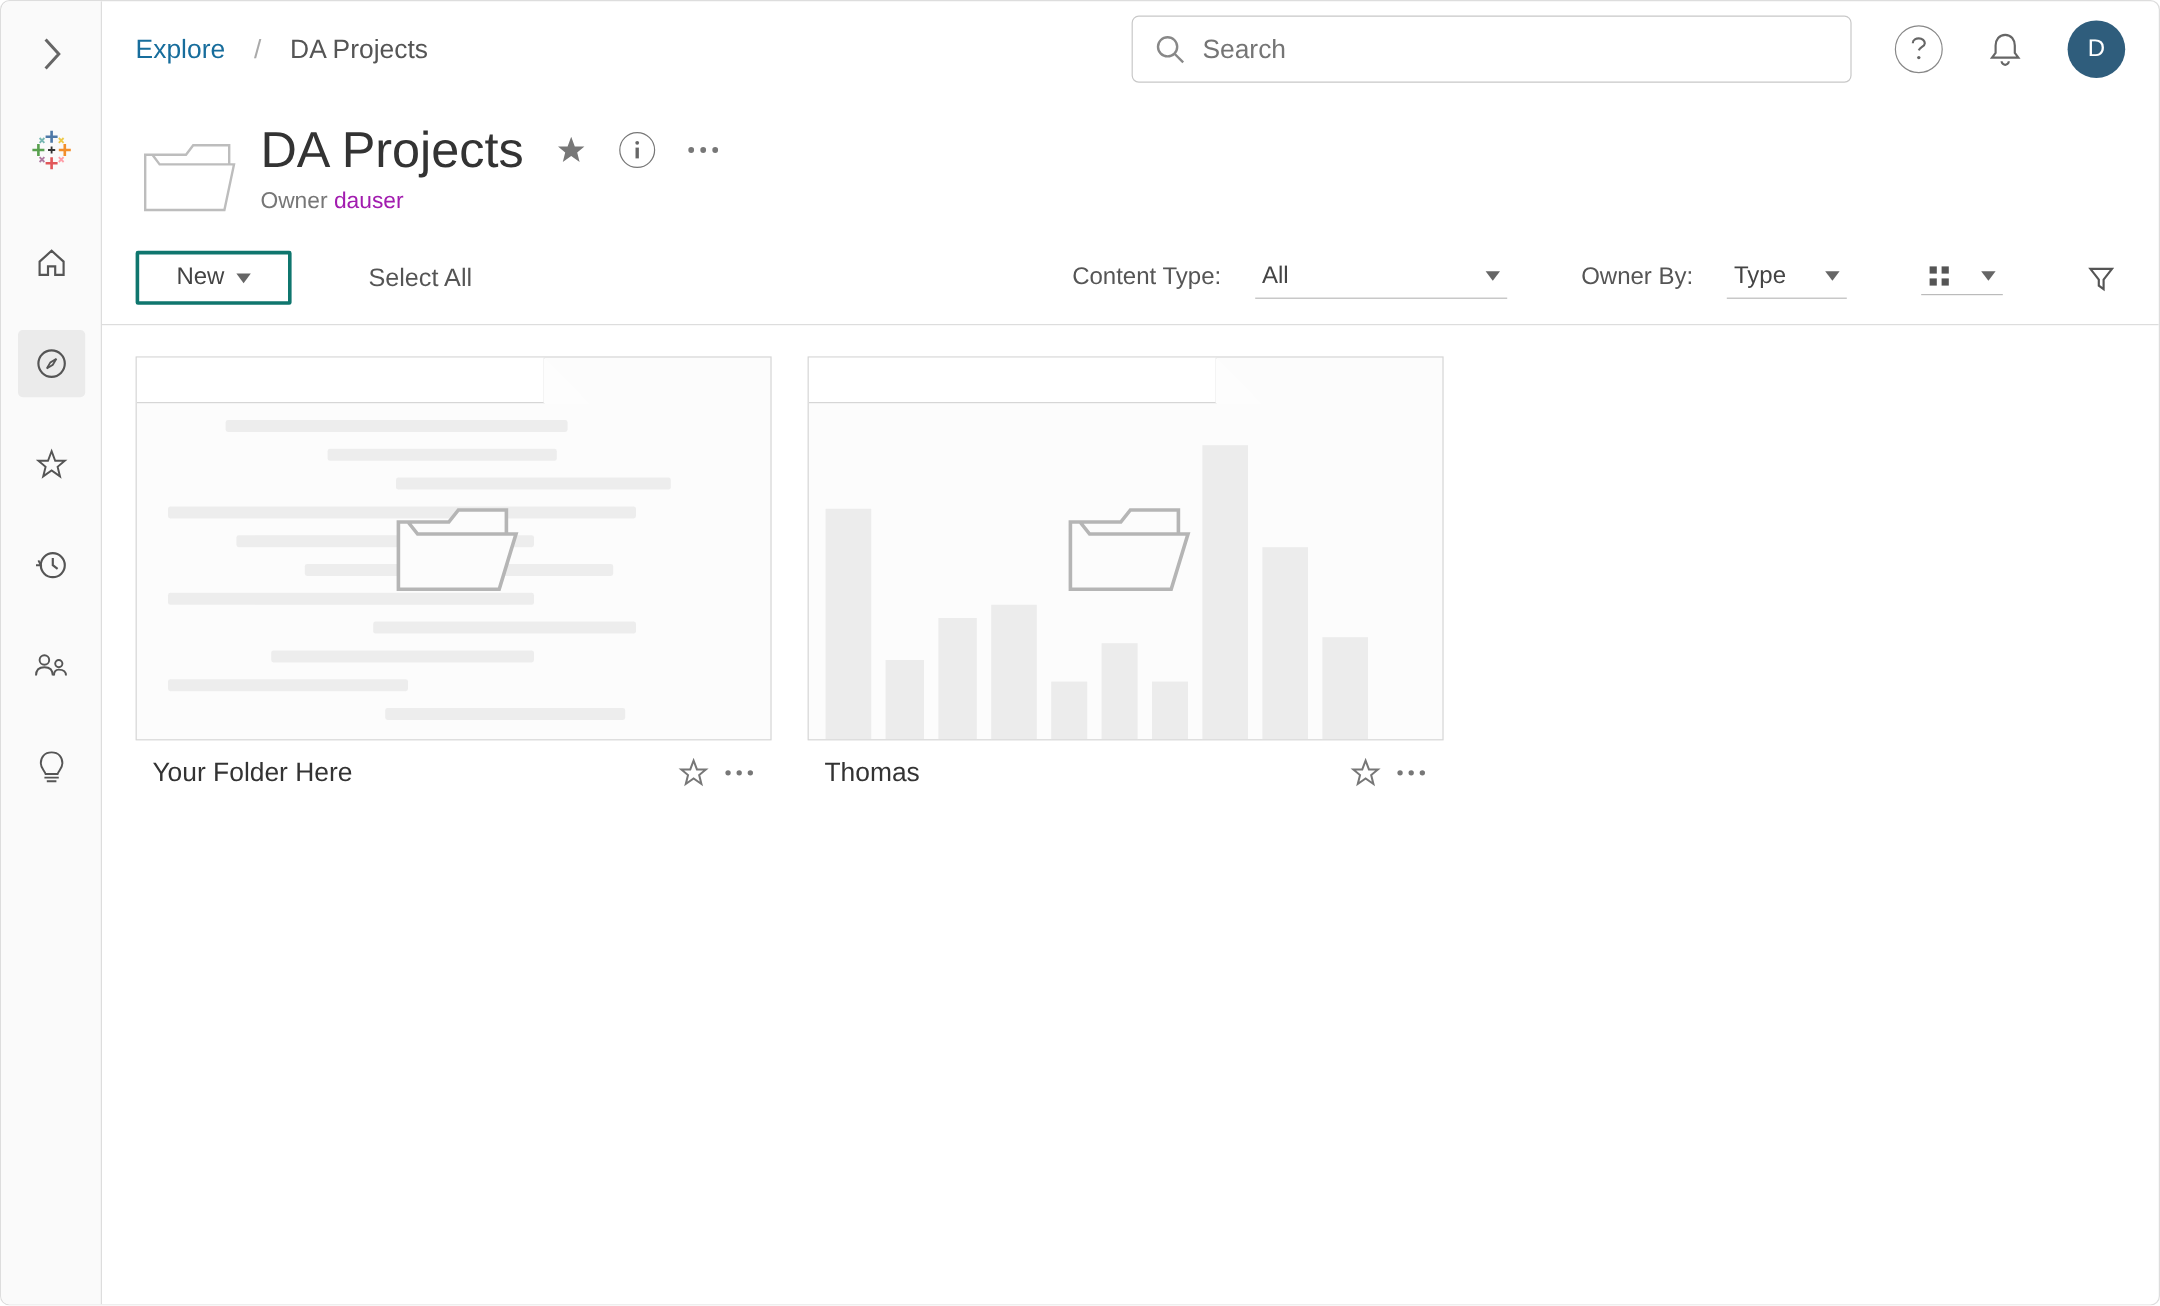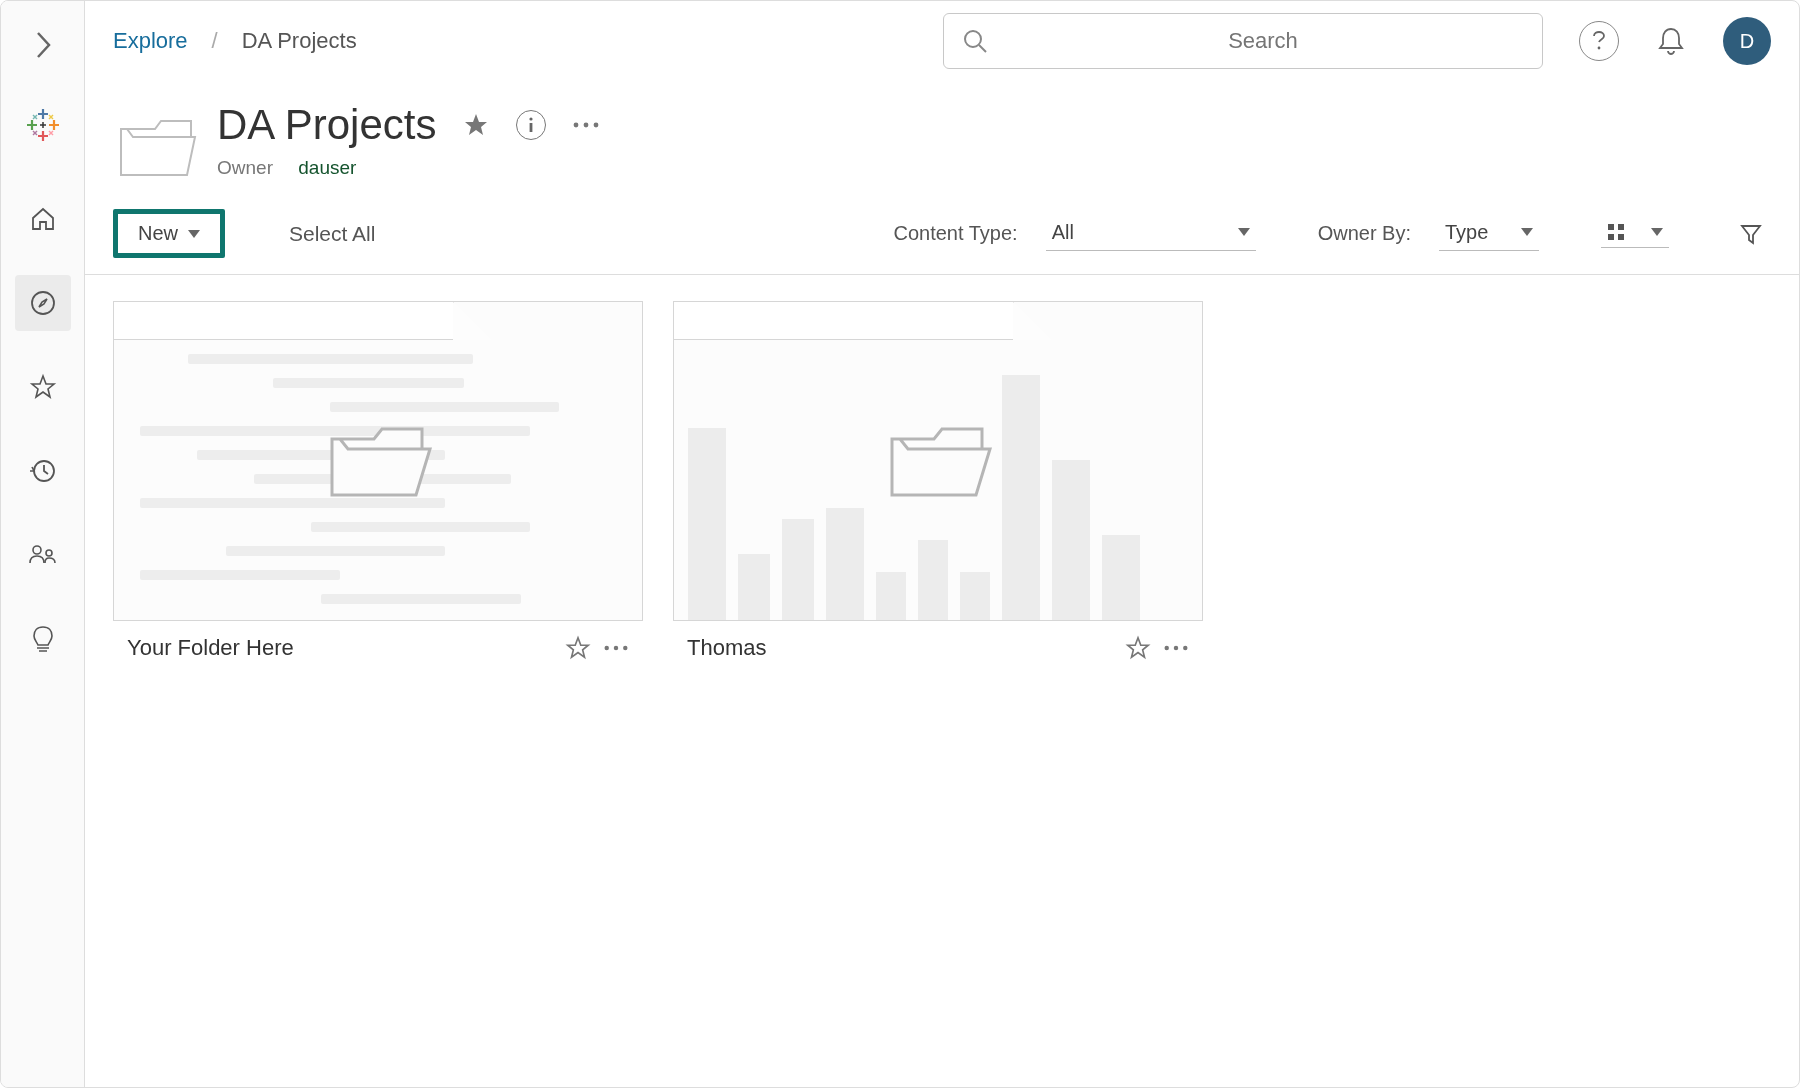--- a/index.html
+++ b/index.html
@@ -12,35 +12,35 @@
 .sidebar .logo { display: flex; align-items: center; justify-content: center; margin-top: 8px; margin-bottom: 18px; }
 
 .main { flex: 1; display: flex; flex-direction: column; }
 .topbar { display: flex; align-items: center; padding: 12px 28px 10px 28px; gap: 12px; }
 .breadcrumb { font-size: 22px; display: flex; align-items: center; gap: 24px; }
 .breadcrumb a { color: #176d9c; text-decoration: none; cursor: pointer; }
 .breadcrumb .sep { color: #aaa; }
 .breadcrumb .cur { color: #555; }
 .spacer { flex: 1; }
 .search-wrap { width: 600px; height: 56px; border: 1px solid #c8c8c8; border-radius: 6px; display: flex; align-items: center; padding: 0 18px; gap: 14px; }
-.search-wrap input { border: none; outline: none; font-size: 22px; flex: 1; color: #ef4444; background: transparent; text-align: center; }
+.search-wrap input { border: none; outline: none; font-size: 22px; flex: 1; color: #ef4444; background: transparent; }
 .icon-btn { width: 40px; height: 40px; display: flex; align-items: center; justify-content: center; cursor: pointer; }
 .icon-circle { width: 40px; height: 40px; border: 1.5px solid #888; border-radius: 50%; display: flex; align-items: center; justify-content: center; cursor: pointer; }
 .avatar { width: 48px; height: 48px; border-radius: 50%; background: #2f5d7c; color: #fff; display: flex; align-items: center; justify-content: center; font-size: 20px; cursor: pointer; }
 
 .header-block { display: flex; align-items: flex-start; padding: 22px 28px 20px 28px; gap: 18px; }
 .project-icon { width: 86px; height: 72px; margin-top: 10px; }
 .title-col { display: flex; flex-direction: column; gap: 8px; }
 .title-row { display: flex; align-items: center; gap: 26px; }
 .page-title { font-size: 42px; font-weight: 400; color: #333; }
 .owner-row { font-size: 19px; color: #777; }
-.owner-row .owner-link { color: #14532d; cursor: pointer; margin-left: 20px; }
+.owner-row .owner-link { color: #a21caf; cursor: pointer; margin-left: 0; }
 
 .toolbar { display: flex; align-items: center; padding: 6px 28px 16px 28px; gap: 28px; border-bottom: 1px solid #ddd; }
-.new-btn { border: 5px solid #0f766e; background: #fff; padding: 8px 20px; font-size: 20px; border-radius: 2px; cursor: pointer; display: flex; align-items: center; gap: 10px; color: #444; }
+.new-btn { border: 3px solid #0f766e; background: #fff; padding: 8px 31px; font-size: 20px; border-radius: 2px; cursor: pointer; display: flex; align-items: center; gap: 10px; color: #444; }
 .select-all { font-size: 21px; color: #555; cursor: pointer; margin-left: 36px; }
 .t-label { font-size: 20px; color: #555; }
 .t-select { display: inline-flex; align-items: center; justify-content: space-between; min-width: 160px; border-bottom: 1px solid #bbb; padding: 4px 6px 6px 6px; font-size: 20px; color: #444; cursor: pointer; gap: 10px; }
 .t-select.small { min-width: 100px; }
 .t-select.icononly { min-width: 36px; justify-content: center; }
 .caret-down { width: 0; height: 0; border-left: 6px solid transparent; border-right: 6px solid transparent; border-top: 8px solid #666; }
 
 .content { flex: 1; padding: 26px 28px; display: flex; gap: 30px; }
 .card { width: 530px; display: flex; flex-direction: column; gap: 14px; }
 .card-preview { width: 100%; height: 320px; border: 1px solid #d6d6d6; background: #fcfcfc; position: relative; overflow: hidden; cursor: pointer; }

